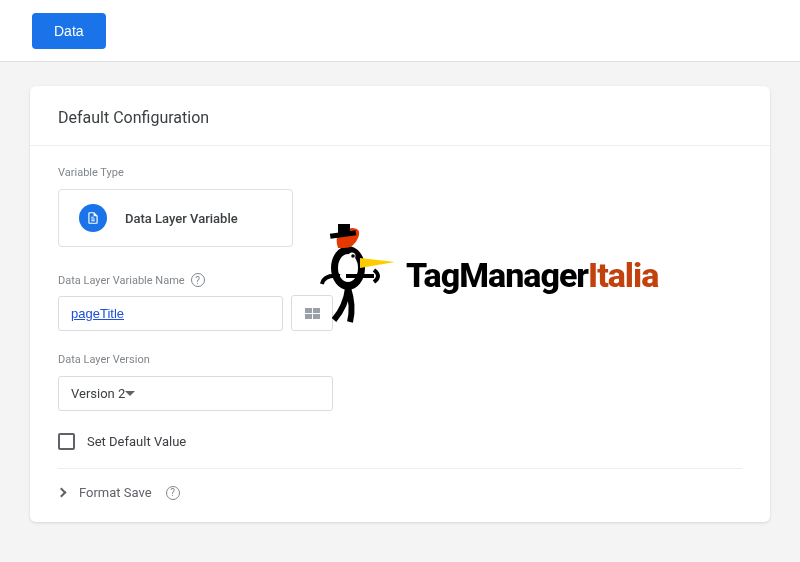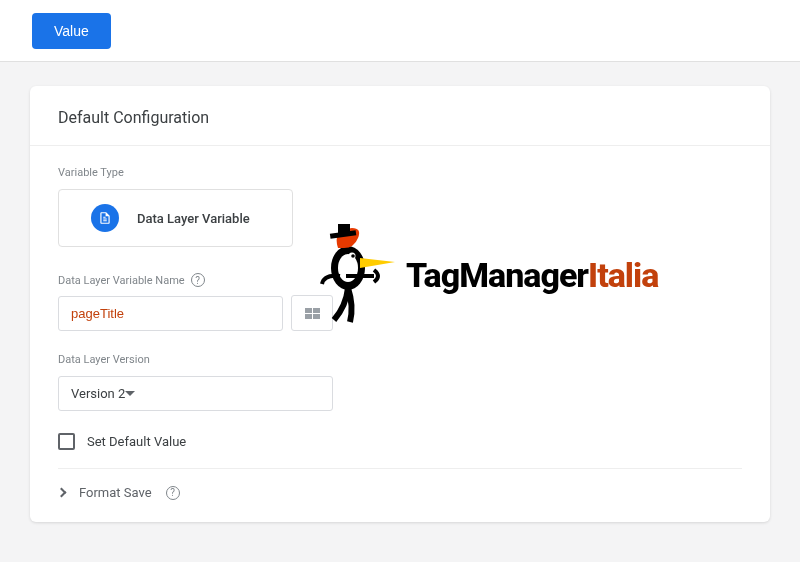--- a/index.html
+++ b/index.html
@@ -79,21 +79,21 @@
   .section-label {
     font-size: 11px;
     color: #80868b;
     margin-bottom: 10px;
   }
   .vartype-box {
     border: 1px solid #e0e0e0;
     border-radius: 4px;
     display: flex;
     align-items: center;
-    padding: 14px 32px;
+    padding: 14px 20px;
     width: 235px;
     gap: 18px;
     margin-bottom: 26px;
   }
   .vartype-icon {
     width: 28px; height: 28px;
     border-radius: 50%;
     background: #1a73e8;
     display: flex;
     align-items: center;
@@ -114,21 +114,22 @@
     font-size: 10px;
     color: #80868b;
   }
   .input-row { display: flex; align-items: center; gap: 0; }
   .text-input {
     border: 1px solid #dadce0;
     border-radius: 3px;
     padding: 9px 12px;
     font-size: 13px;
     width: 225px;
-    color: #c2410c;
+    color: #1d4ed8;
+    text-decoration: underline;
   }
   .brick-btn {
     border: 1px solid #dadce0;
     background: #fff;
     width: 42px; height: 36px;
     margin-left: 8px;
     border-radius: 3px;
     display: flex;
     align-items: center;
     justify-content: center;
@@ -198,21 +199,21 @@
     letter-spacing: -1px;
     white-space: nowrap;
   }
   .logo-black { color: #000; }
   .logo-orange { color: #c2410c; }
 </style>
 </head>
 <body>
 
 <div class="header">
-  <button class="save-btn">Value</button>
+  <button class="save-btn">Data</button>
 </div>
 
 <div class="card">
   <div class="card-header">Default Configuration</div>
   <div class="card-body">
 
     <div class="section-label">Variable Type</div>
     <div class="vartype-box">
       <span class="vartype-icon">
         <svg viewBox="0 0 24 24">

